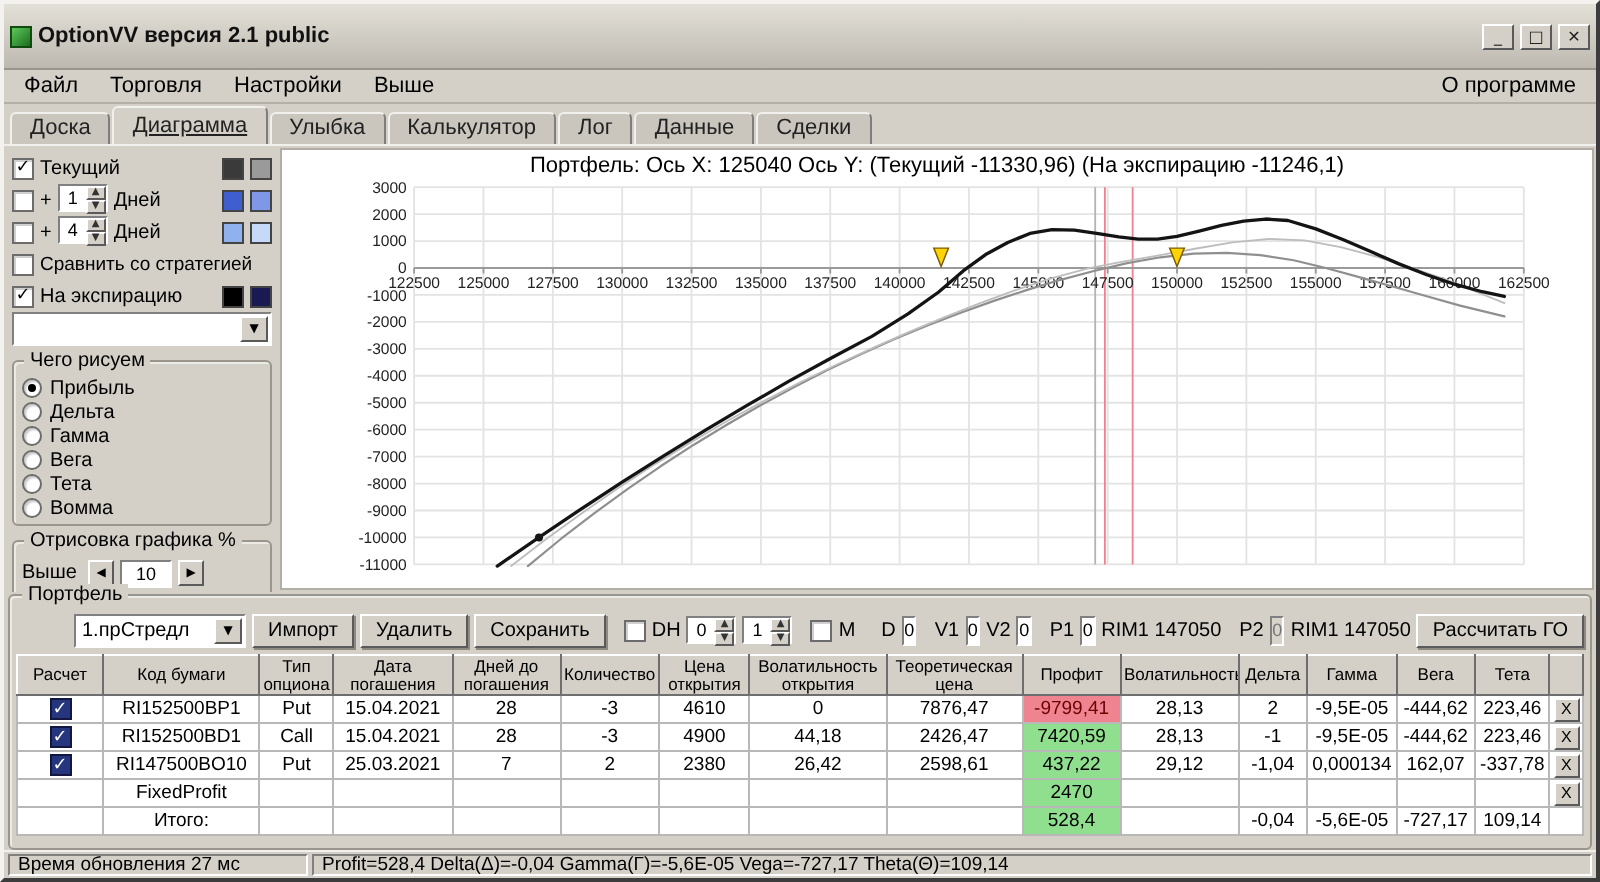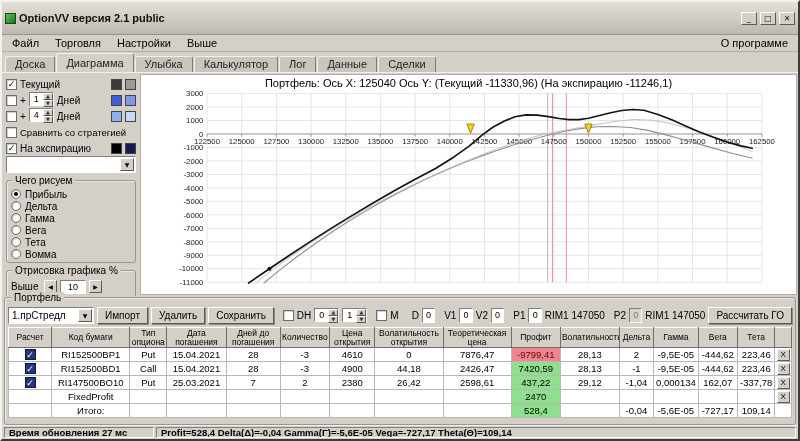--- a/index.html
+++ b/index.html
@@ -23,21 +23,21 @@
   .menubar { height:17px; flex:0 0 17px; display:flex; align-items:center; font-size:11px;
     padding:0 2px; border-bottom:1px solid #b4b0a8; }
   .menu-item { padding:1px 8px; white-space:nowrap; }
   .menu-right { margin-left:auto; }
 
   
   .tabbar { height:20px; flex:0 0 20px; display:flex; align-items:flex-end; padding:2px 3px 0; }
   .tab { font-size:11px; padding:1px 9px 2px; height:16px; background:#cac6be;
     border:1px solid #7d7d7d; border-bottom:none; border-top-color:#f2f0ec; border-left-color:#f2f0ec;
     border-radius:3px 3px 0 0; margin-right:1px; white-space:nowrap; color:#222; }
-  .tab.active { background:#d4d0c8; height:19px; padding-top:3px; position:relative; z-index:2; }
+  .tab.active { background:#d4d0c8; height:19px; padding-top:3px; position:relative; z-index:2;text-decoration:underline; }
 
   
   .main { flex:1 1 auto; display:flex; min-height:0; border-top:1px solid #f2f0ec; }
   .sidepanel { width:138px; flex:0 0 138px; padding:2px 4px; font-size:10px; overflow:hidden; }
   .srow { height:15px; display:flex; align-items:flex-end; gap:3px; margin-bottom:1px; white-space:nowrap; }
   .slabel { flex:1; overflow:hidden; }
   .cb { width:11px; height:11px; flex:0 0 11px; background:#fff; border:1px solid #6c6c6c;
     box-shadow:inset 1px 1px 0 #d0d0d0; display:inline-flex; align-items:center; justify-content:center;
     font-size:9px; line-height:9px; font-family:"DejaVu Sans",sans-serif; color:#000; }
   .cb.checked::after { content:"✓"; }
@@ -77,21 +77,21 @@
     white-space:nowrap; overflow:hidden; }
   #chart-svg { width:654px; height:224px; display:block; }
   .ticklab { font-size:8.5px; fill:#222; font-family:"Liberation Sans",sans-serif; }
 
   
   .portfolio { flex:0 0 128px; height:128px; margin:1px 2px 0; border:1px solid #9a968e;
     border-radius:3px; position:relative; padding:7px 3px 18px; box-shadow:inset 1px 1px 0 #eceae4; }
   .portfolio > .glabel { position:absolute; top:-6px; left:6px; background:#d4d0c8;
     padding:0 3px; font-size:10px; }
   .ptoolbar { height:20px; display:flex; align-items:center; gap:3px; font-size:10px;
-    white-space:nowrap; margin-bottom:2px; }
+    white-space:nowrap; margin-bottom:2px;margin-left:29px; }
   .ptoolbar .combo { width:86px; height:17px; margin:0; flex:0 0 86px; }
   .btn { height:17px; background:#d4d0c8; border:1px solid; border-color:#fff #5a5a5a #5a5a5a #fff;
     box-shadow:1px 1px 0 #8e8a82; font-size:10px; padding:0 7px; display:inline-flex;
     align-items:center; justify-content:center; font-family:"Liberation Sans",sans-serif; }
   .tlabel { font-size:10px; }
   .field { width:24px; height:15px; background:#fff; border:1px solid;
     border-color:#808080 #fff #fff #808080; font-size:9px; line-height:13px; text-align:center; }
   .field.disabled { background:#d8d4cc; color:#777; }
   .gap6 { margin-left:6px; } .gap10 { margin-left:10px; }
 
@@ -102,21 +102,21 @@
   .ptable td { background:#fff; border:1px solid #b8b8b8; height:14px; font-size:9.5px;
     text-align:center; white-space:nowrap; overflow:hidden; padding:0 1px; }
   td.gain { background:#8fdf8f; }
   td.loss { background:#ef8490; color:#6e0000; }
   .tcb { width:11px; height:11px; display:inline-block; background:#25357e; border:1px solid #11173f;
     color:#fff; font-size:9px; line-height:10px; font-family:"DejaVu Sans",sans-serif; }
   .xbtn { width:13px; height:12px; display:inline-flex; align-items:center; justify-content:center;
     background:#d4d0c8; border:1px solid; border-color:#fff #5a5a5a #5a5a5a #fff; font-size:8px; }
 
   
-  .statusbar { flex:0 0 14px; height:14px; display:flex; gap:2px; padding:1px 2px; border-top:1px solid #f2f0ec;font-weight:bold; }
+  .statusbar { flex:0 0 14px; height:14px; display:flex; gap:2px; padding:1px 2px; border-top:1px solid #f2f0ec; }
   .status-cell { border:1px solid; border-color:#808080 #fff #fff #808080; font-size:9.5px;
     line-height:10px; padding:0 4px; white-space:nowrap; overflow:hidden; display:flex; align-items:center; }
   .status-left { flex:0 0 150px; }
   .status-main { flex:1; }
 </style>
 </head>
 <body>
 
 <div class="window">
 

